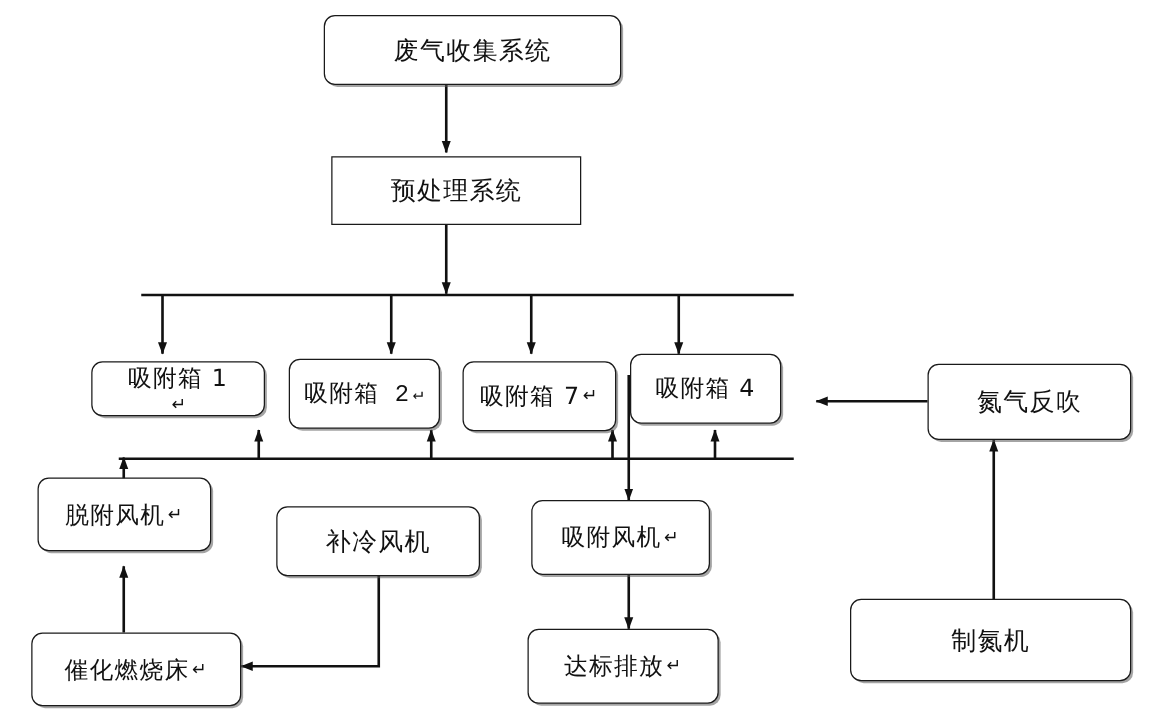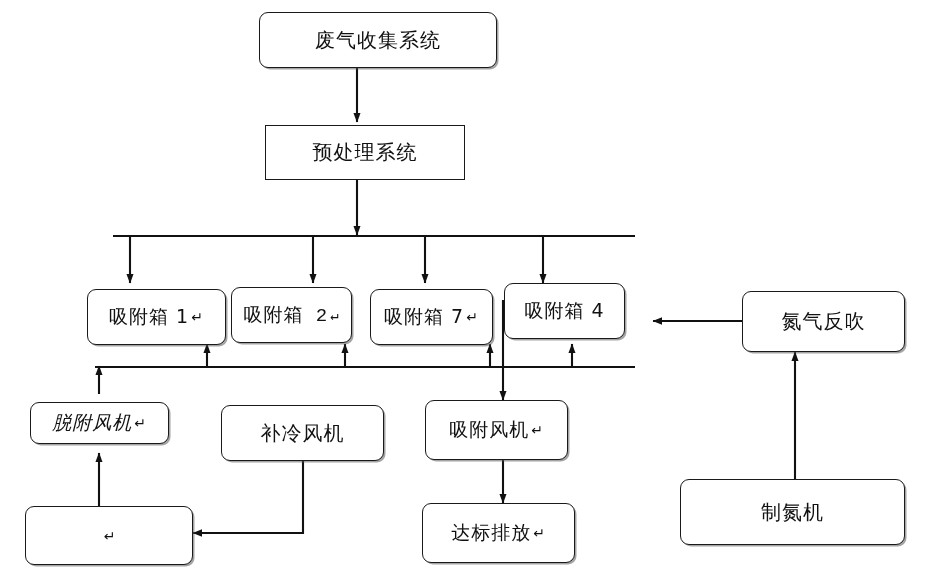--- a/index.html
+++ b/index.html
@@ -101,21 +101,21 @@
   </svg>
 
   <div class="node rounded" style="left:259px; top:12px; width:238px; height:56px;">
     <span class="label">废气收集系统</span>
   </div>
 
   <div class="node sharp" style="left:265px; top:125px; width:200px; height:55px;justify-content:center;">
     <span class="label">预处理系统</span>
   </div>
 
-  <div class="node rounded node-sm" style="left:87px; top:289px; width:139px; height:56px;">
+  <div class="node rounded node-sm" style="left:73px; top:289px; width:139px; height:44px;flex-direction:column;">
     <span class="label">吸附箱 1</span>
     <span class="ret">↵</span>
   </div>
 
   <div class="node rounded node-sm" style="left:231px; top:287px; width:121px; height:56px;font-family:Liberation Mono, monospace;">
     <span class="label">吸附箱 2</span>
     <span class="ret">↵</span>
   </div>
 
   <div class="node rounded node-sm" style="left:370px; top:289px; width:123px; height:56px;">
@@ -128,30 +128,31 @@
   </div>
 
   <div class="node rounded" style="left:742px; top:291px; width:163px; height:61px;">
     <span class="label">氮气反吹</span>
   </div>
 
   <div class="node rounded" style="left:680px; top:479px; width:225px; height:66px;">
     <span class="label">制氮机</span>
   </div>
 
-  <div class="node rounded node-sm" style="left:30px; top:402px; width:139px; height:42px;font-style:italic;">
+  <div class="node rounded node-sm" style="left:30px; top:382px; width:139px; height:59px;">
     <span class="label">脱附风机</span>
     <span class="ret">↵</span>
   </div>
 
   <div class="node rounded" style="left:221px; top:405px; width:163px; height:56px;">
     <span class="label">补冷风机</span>
   </div>
 
   <div class="node rounded node-sm" style="left:25px; top:506px; width:168px; height:59px;">
+    <span class="label">催化燃烧床</span>
     <span class="ret">↵</span>
   </div>
 
   <div class="node rounded node-sm" style="left:425px; top:400px; width:143px; height:60px;">
     <span class="label">吸附风机</span>
     <span class="ret">↵</span>
   </div>
 
   <div class="node rounded node-sm" style="left:422px; top:503px; width:153px; height:60px;">
     <span class="label">达标排放</span>

